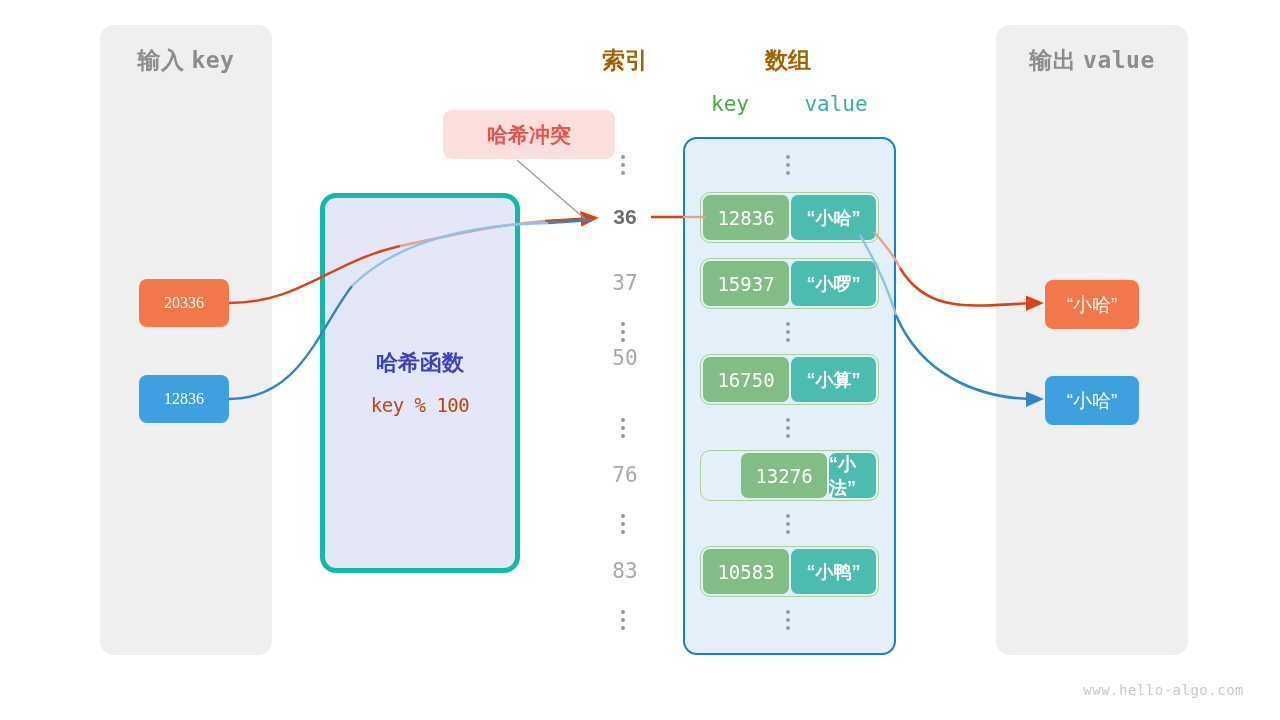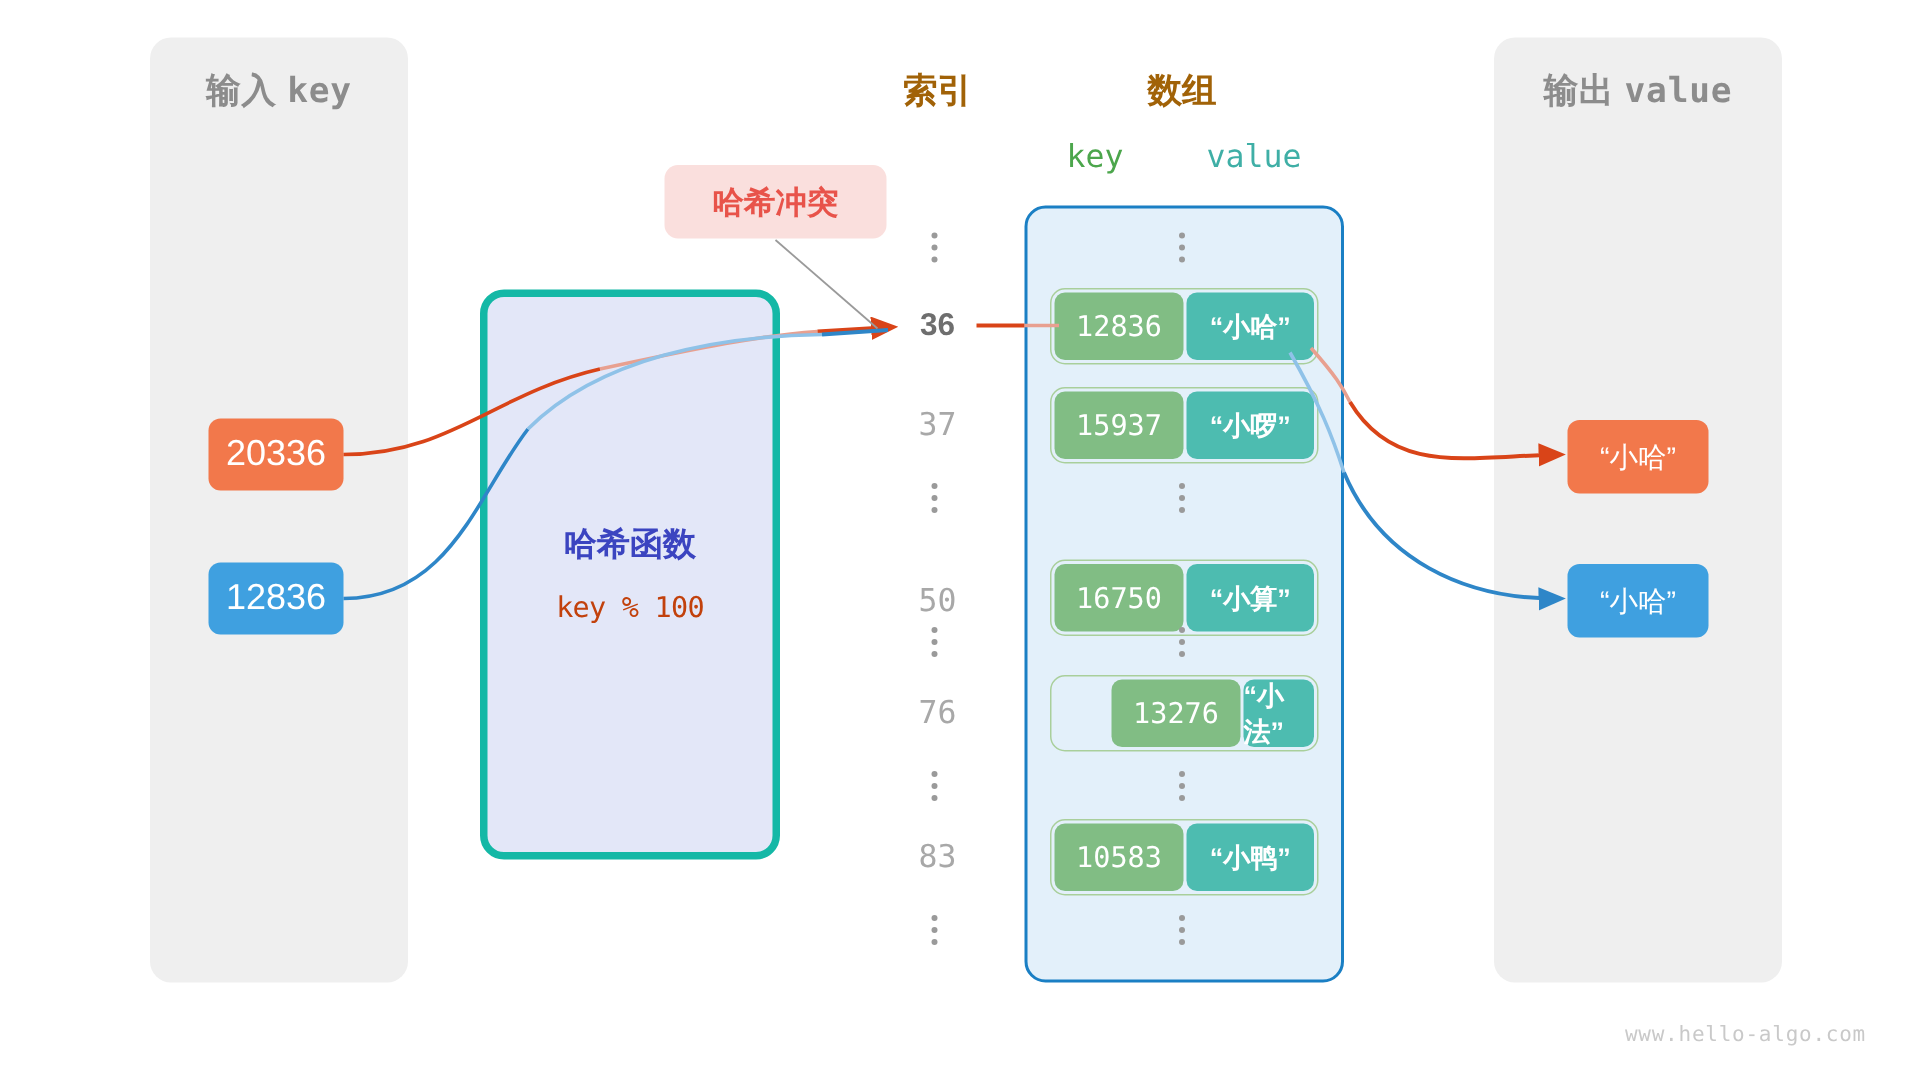--- a/index.html
+++ b/index.html
@@ -99,21 +99,21 @@
     font-size: 19px;
     color: #3B44C0;
     letter-spacing: -0.5px;
   }
 
   
   #collision-label {
     position: absolute;
     left: 443px;
     top: 110px;
-    width: 148px;
+    width: 172px;
     height: 49px;
     background: #FADFDD;
     border-radius: 9px;
     display: flex;
     align-items: center;
     justify-content: center;
     font-size: 21px;
     font-weight: bold;
     color: #E8534A;
     box-sizing: border-box;
@@ -121,22 +121,22 @@
   }
 
   
   .chip {
     position: absolute;
     border-radius: 8px;
     display: flex;
     align-items: center;
     justify-content: center;
     color: #ffffff;
-    font-family: Liberation Sans, sans-serif;
-    font-size: 24px;
+    font-family: Liberation Serif, serif;
+    font-size: 16px;
     box-sizing: border-box;
   }
   .chip.cn {
     font-family: "Liberation Sans", "DejaVu Sans", sans-serif;
     font-size: 19px;
   }
   #input-key-0  { left: 139px; top: 279px; width: 90px; height: 48px; background: #F2784B; }
   #input-key-1  { left: 139px; top: 375px; width: 90px; height: 48px; background: #3FA0E0; }
   #output-val-0 { left: 1045px; top: 280px; width: 94px; height: 49px; background: #F2784B; }
   #output-val-1 { left: 1045px; top: 376px; width: 94px; height: 49px; background: #3FA0E0; }
@@ -287,22 +287,22 @@
       <div class="dots" style="left: 616px; top: 322px;">
         <i></i>
         <i></i>
         <i></i>
       </div>
       <div class="dots" style="left: 781px; top: 322px;">
         <i></i>
         <i></i>
         <i></i>
       </div>
-      <div class="index-label" style="left: 595px; top: 388px;">50</div>
-      <div class="entry" style="top: 354px; margin-top: 19px;">
+      <div class="index-label" style="left: 595px; top: 346px;">50</div>
+      <div class="entry" style="top: 354px;">
         <div class="cell-key">16750</div>
         <div class="cell-value">“小算”</div>
       </div>
       <div class="dots" style="left: 616px; top: 418px;">
         <i></i>
         <i></i>
         <i></i>
       </div>
       <div class="dots" style="left: 781px; top: 418px;">
         <i></i>

